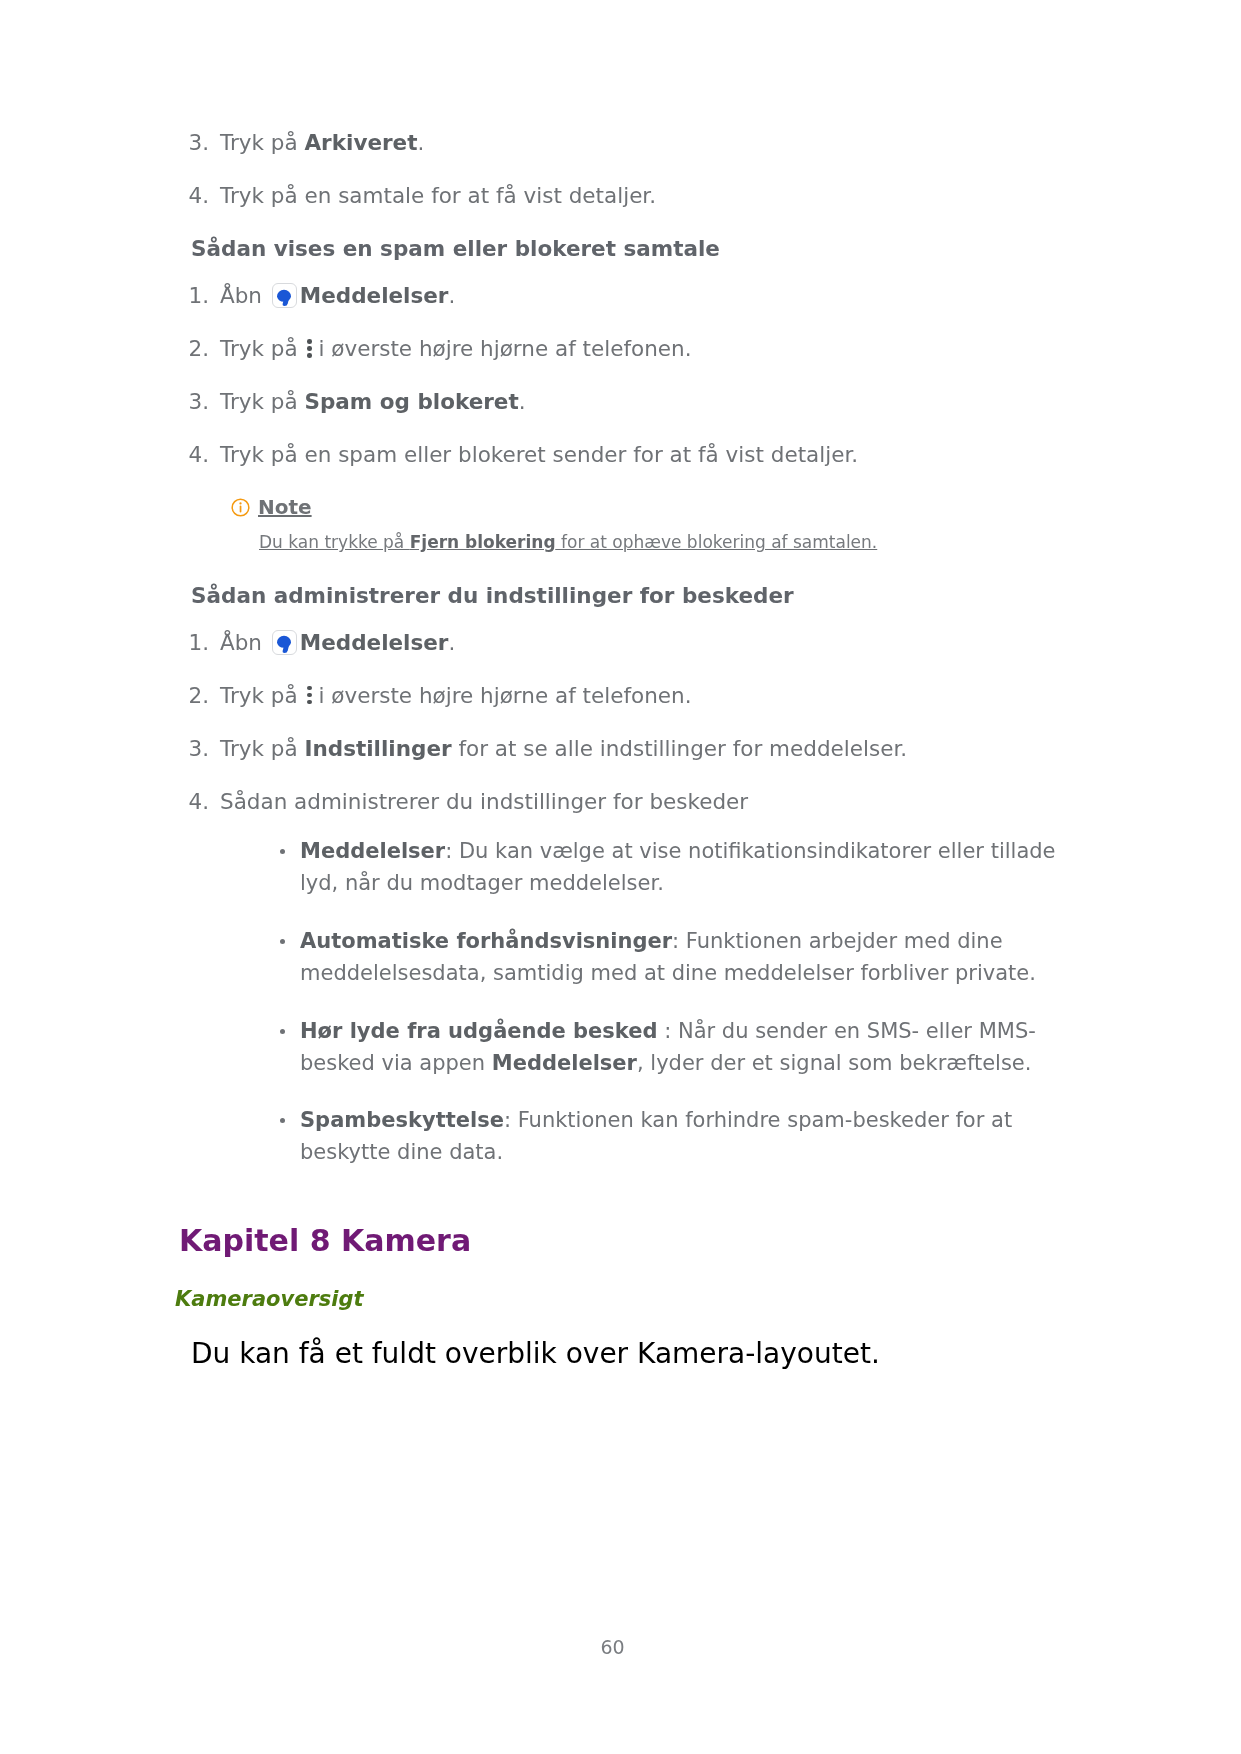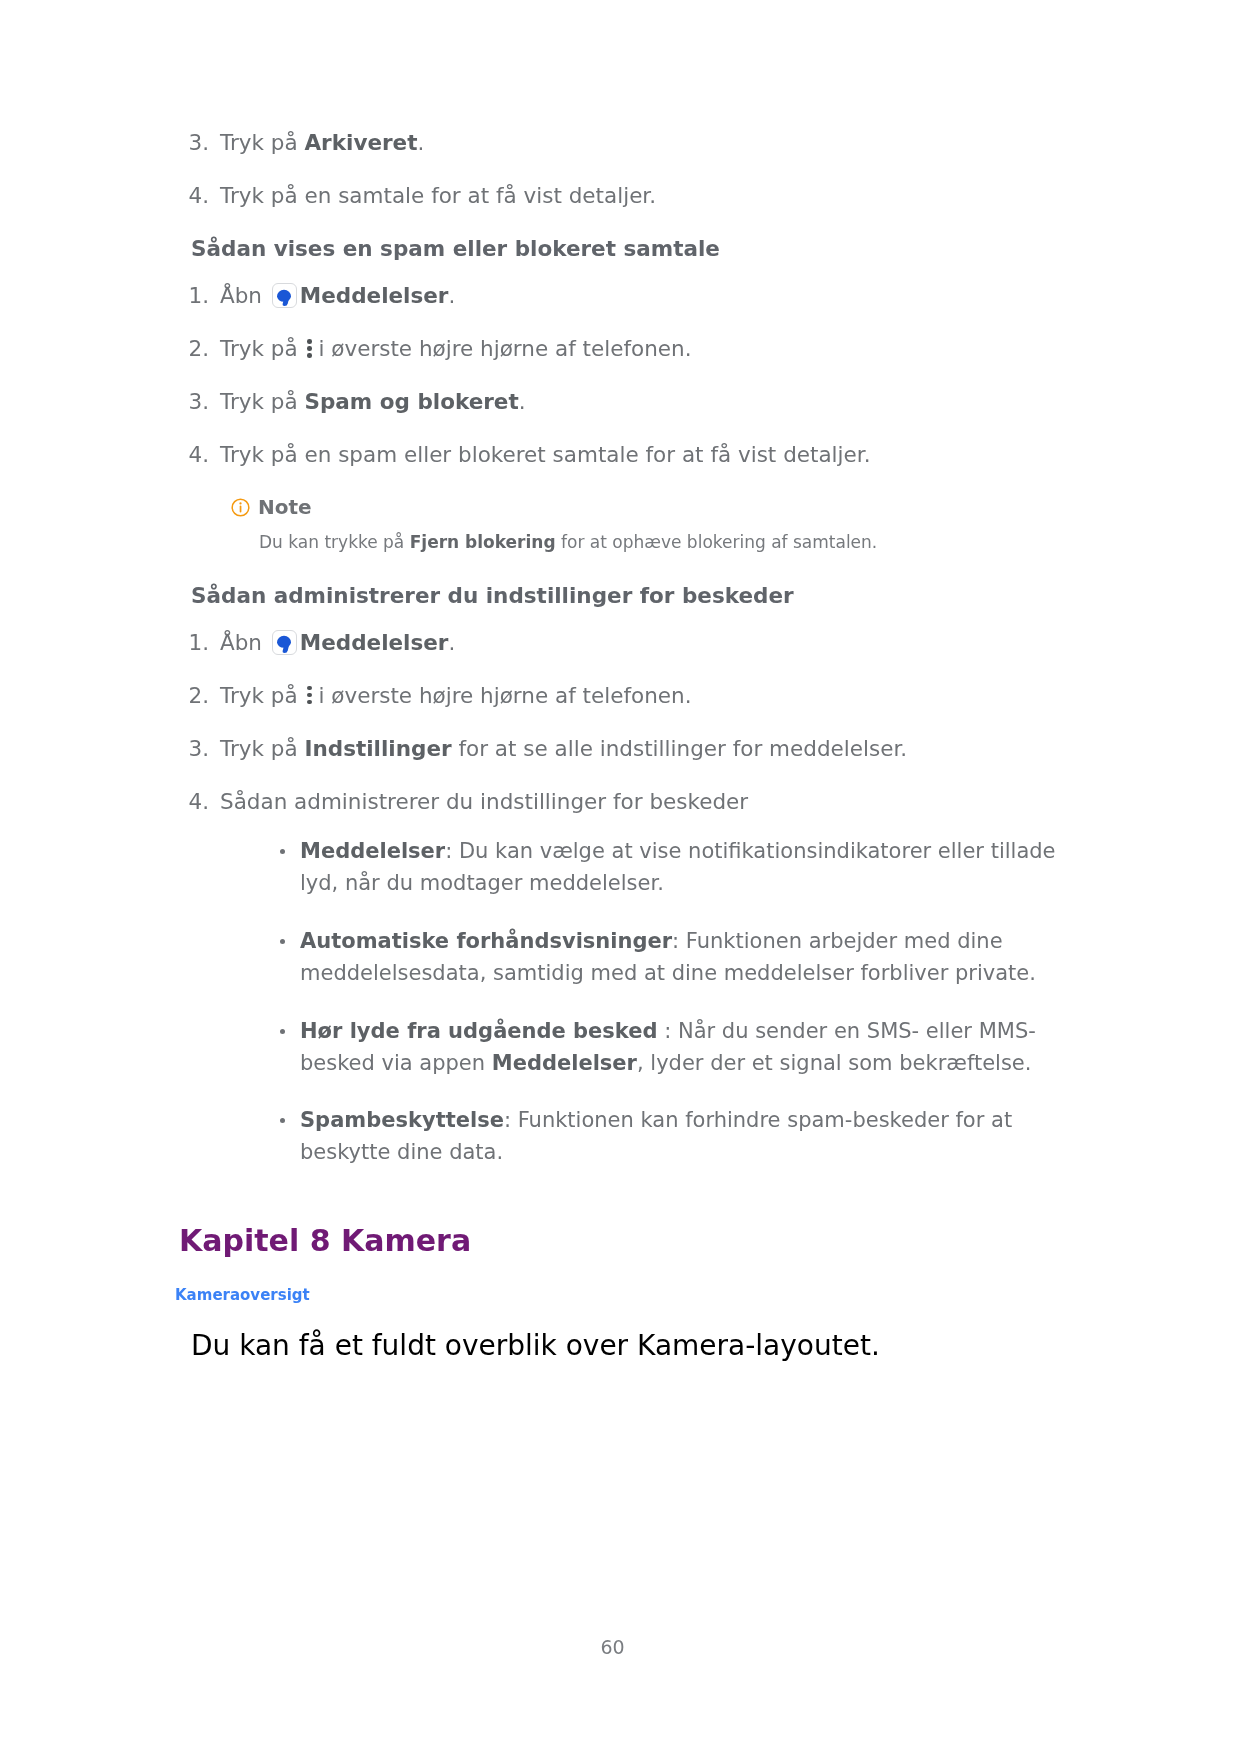--- a/index.html
+++ b/index.html
@@ -58,38 +58,40 @@
     line-height: 1.35;
   }
   h1.chapter {
     font-size: 30px;
     font-weight: bold;
     color: #701a75;
     margin: 52px 0 26px 4px;
     line-height: 1.3;
   }
   h2.section {
-    font-size: 15px;
-    font-weight: bold;
-    color: #3b82f6;
+    font-size: 21px;
+    font-weight: bold;
+    color: #4d7c0f;
     margin: 0 0 20px 0;
     line-height: 1.3;
+    font-style: italic;
   }
   p.body-text {
     font-size: 28px;
     color: #000000;
     margin: 16px;
     line-height: 1.4;
   }
 
   b, strong { color: #5d6165; font-weight: bold; }
 
   
   .note-block {
     margin: 26px 0 26px 56px;
+    text-decoration: underline;
   }
   .note-title {
     display: flex;
     align-items: center;
     gap: 8px;
     font-size: 20px;
     font-weight: bold;
     color: #6f7276;
   }
   .note-icon {
@@ -219,21 +221,21 @@
       <li>
         <span class="num">1.</span><span>Åbn </span><span class="icon-msg"></span><b>Meddelelser</b><span>.</span>
       </li>
       <li>
         <span class="num">2.</span><span>Tryk på </span><span class="icon-kebab"><i></i><i></i><i></i></span><span>i øverste højre hjørne af telefonen.</span>
       </li>
       <li>
         <span class="num">3.</span><span>Tryk på </span><b>Spam og blokeret</b><span>.</span>
       </li>
       <li>
-        <span class="num">4.</span><span>Tryk på en spam eller blokeret samtale for at få vist detaljer.</span>
+        <span class="num">4.</span><span>Tryk på en spam eller blokeret sender for at få vist detaljer.</span>
       </li>
     </ol>
 
     <div class="note-block">
       <div class="note-title">
         <span class="note-icon">
           <svg width="19" height="19" viewBox="0 0 19 19" aria-hidden="true">
             <circle cx="9.5" cy="9.5" r="8.3" fill="none" stroke="#f59a11" stroke-width="1.5"></circle>
             <circle cx="9.5" cy="5.4" r="1.15" fill="#f59a11"></circle>
             <rect x="8.7" y="7.6" width="1.7" height="7" rx="0.8" fill="#f59a11"></rect>

